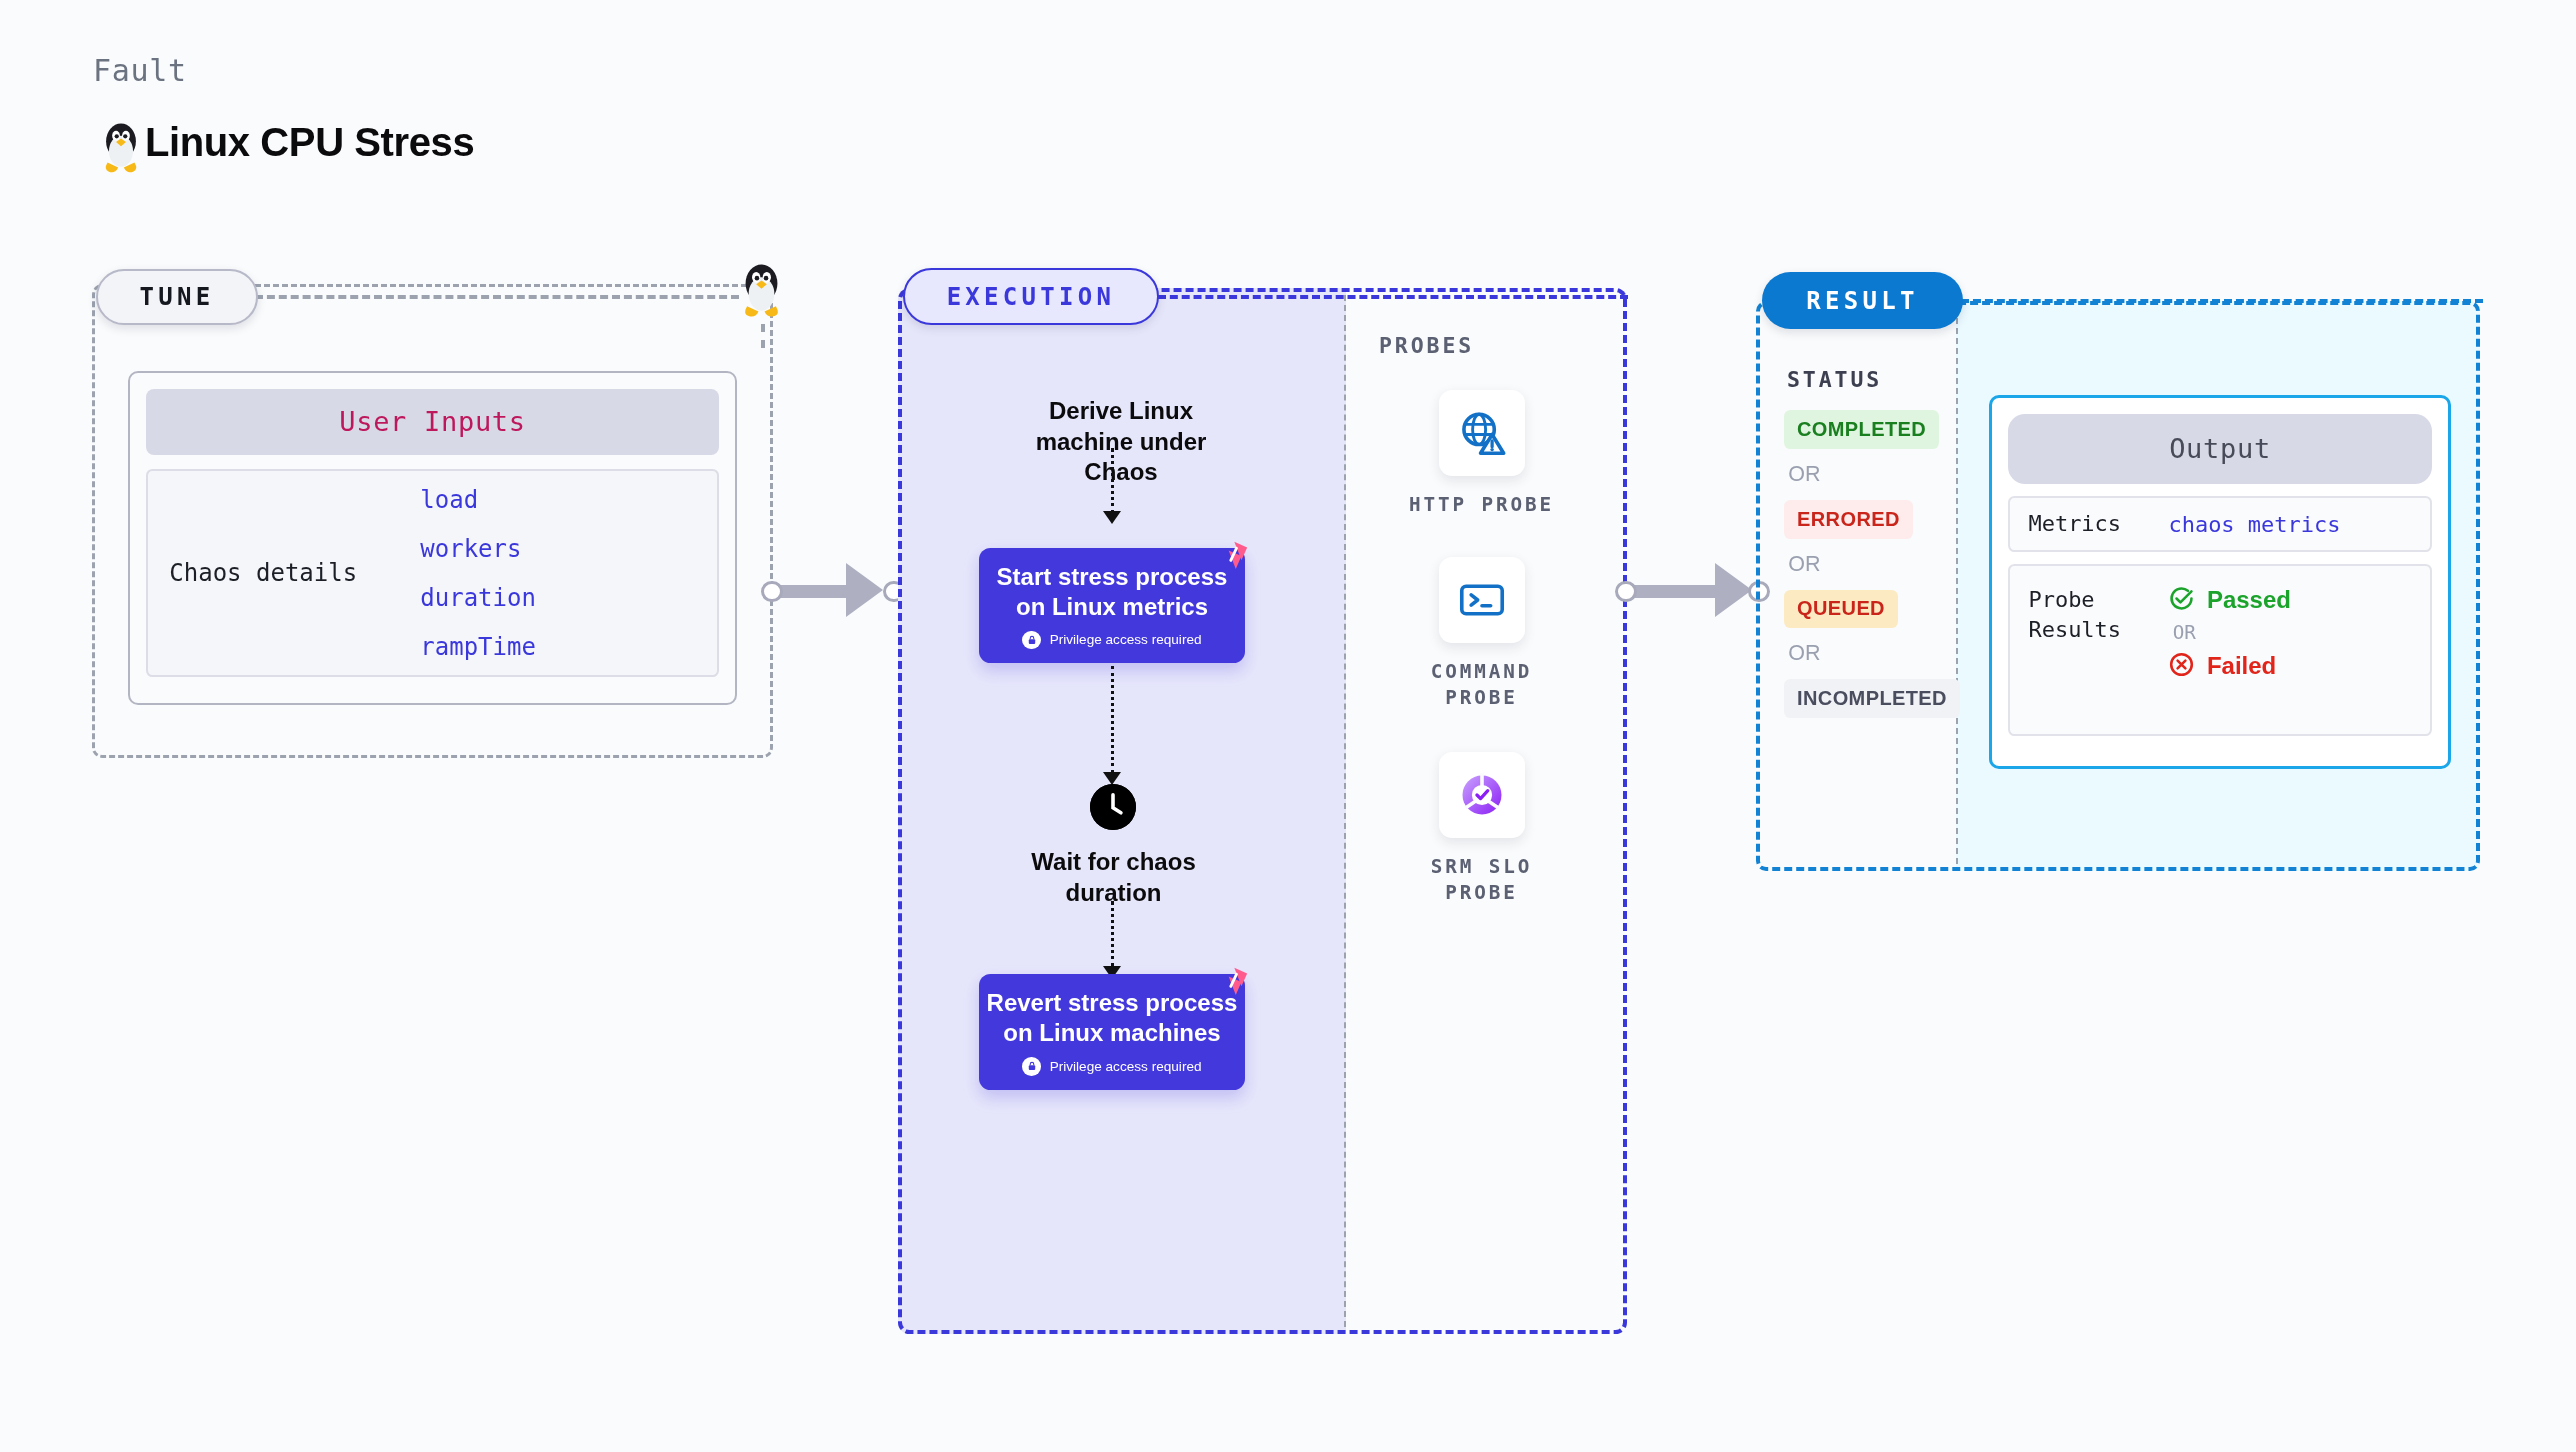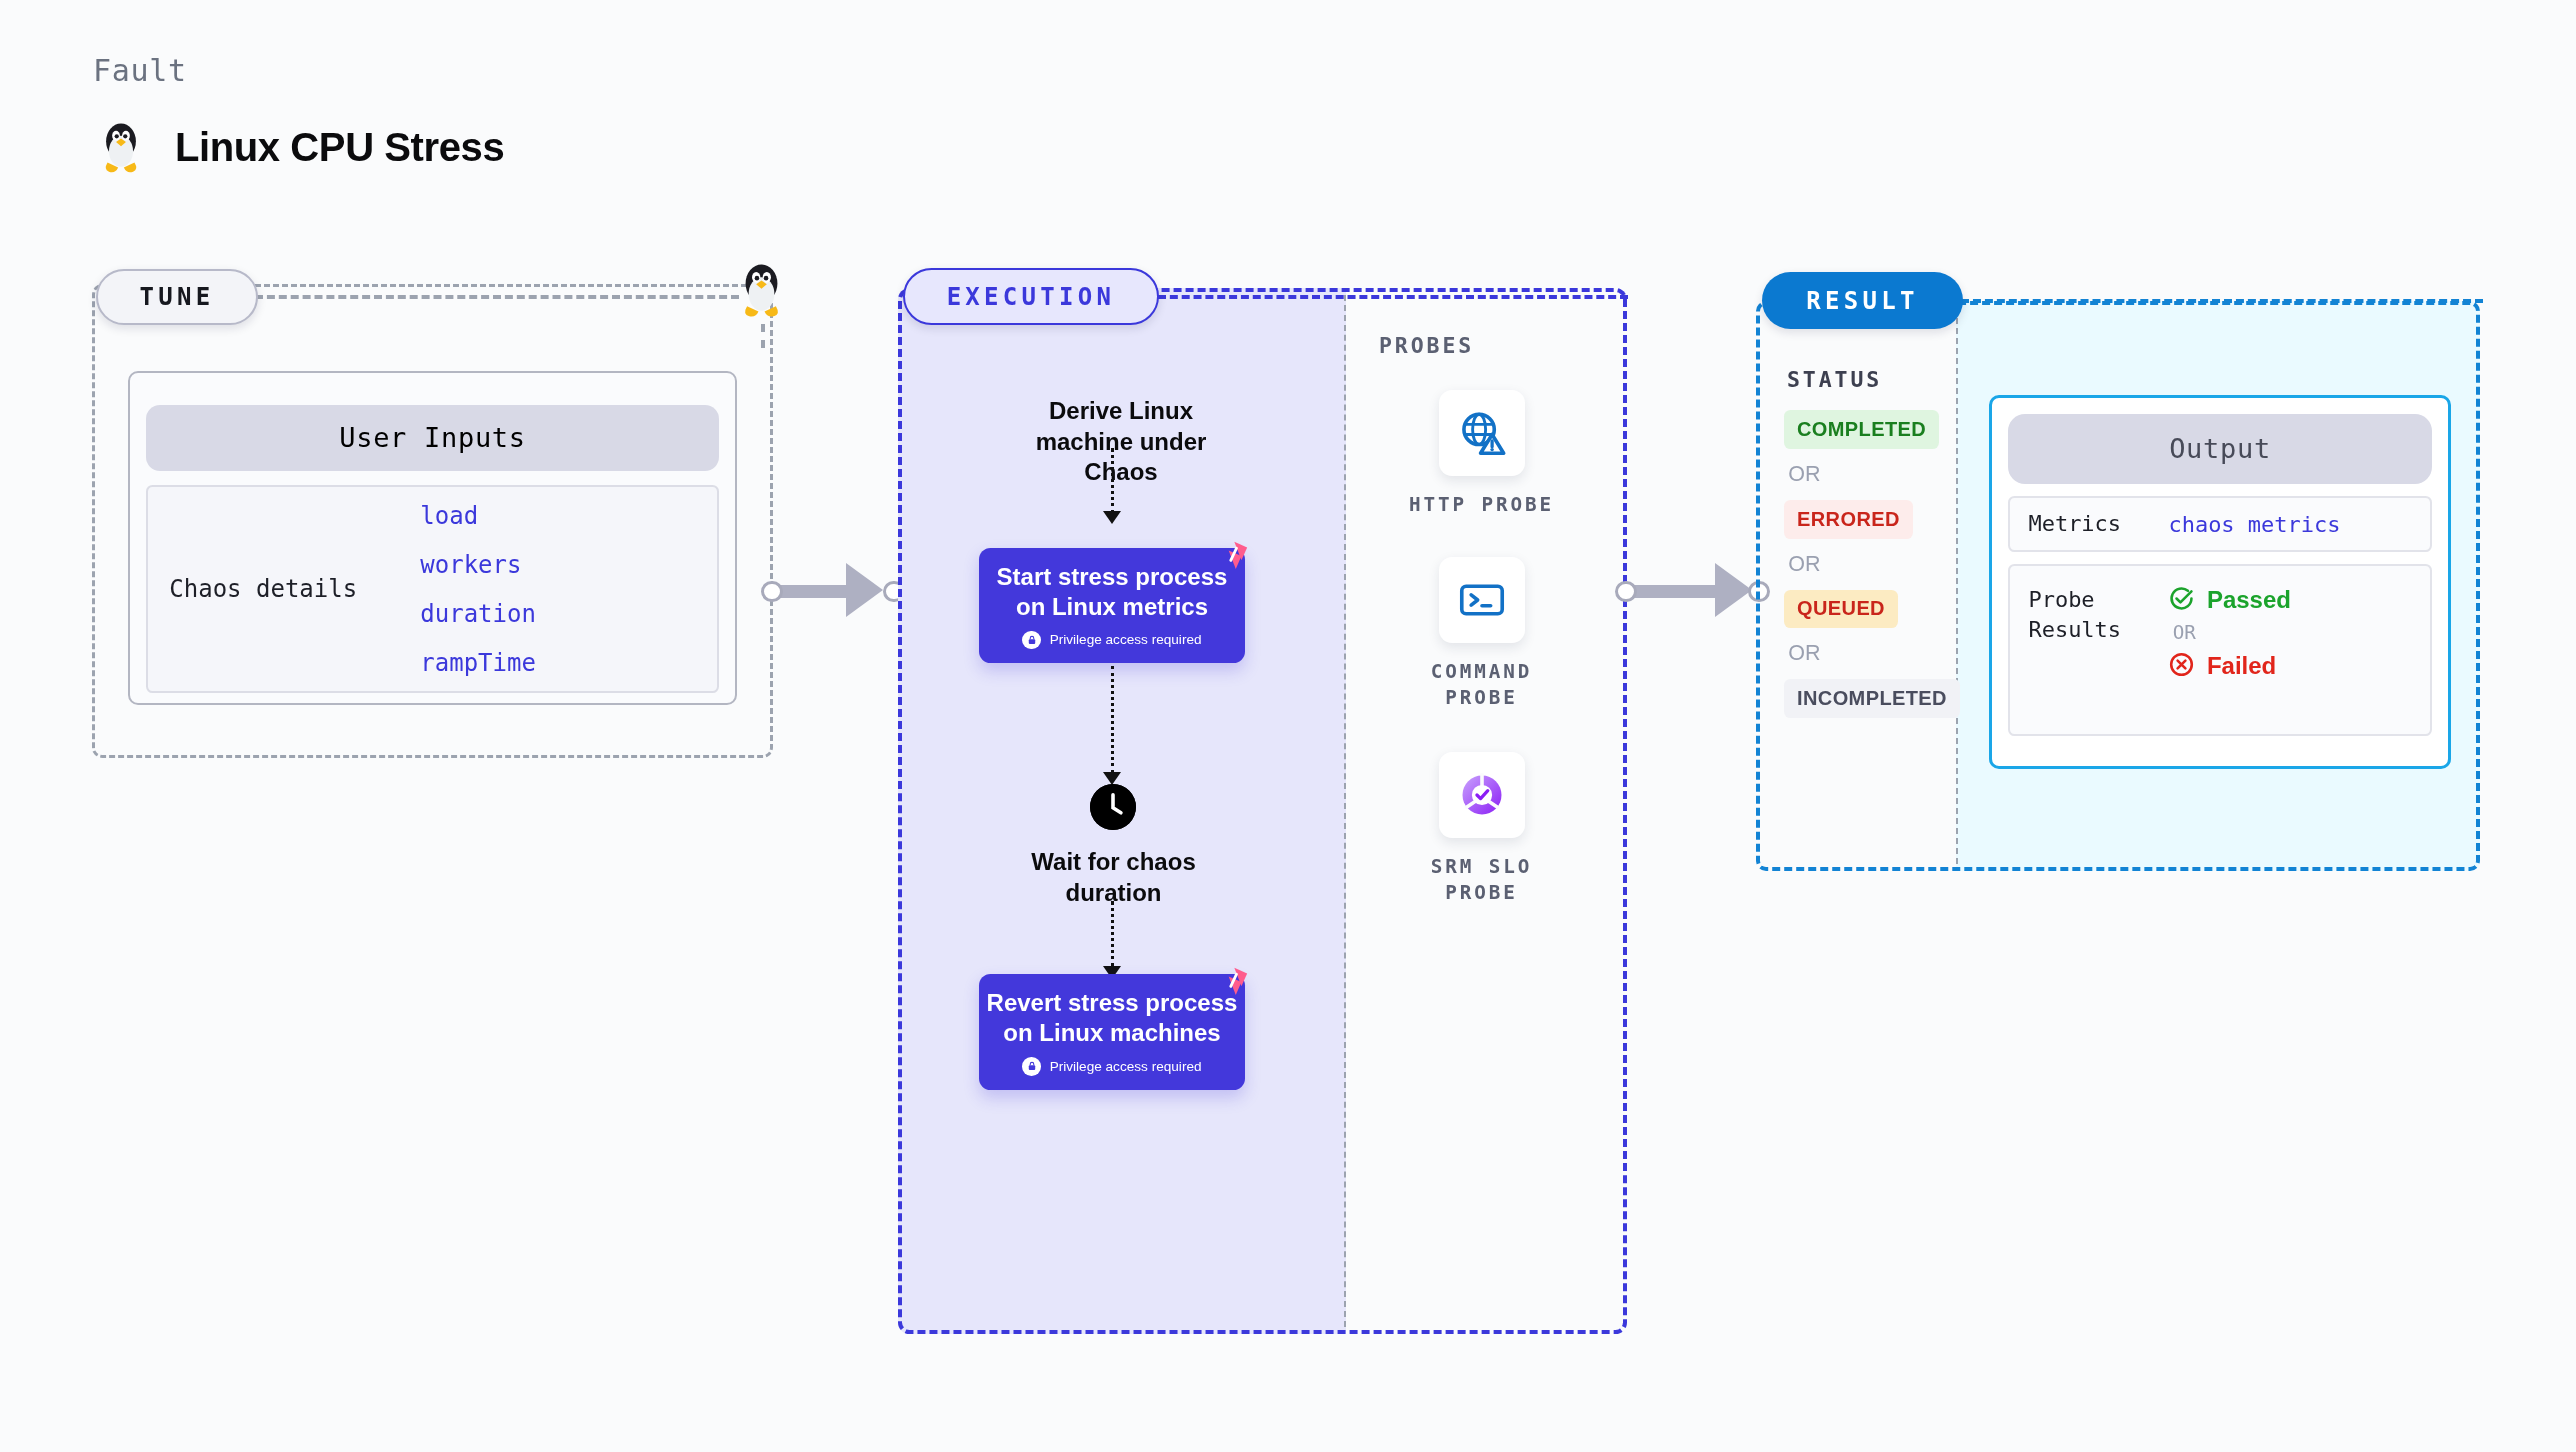--- a/index.html
+++ b/index.html
@@ -12,21 +12,21 @@
   .stage { position: relative; width: 2576px; height: 1452px; }
 
   
   .hdr-fault {
     position: absolute; left: 93px; top: 53px;
     font-family: "DejaVu Sans Mono", monospace;
     font-size: 30px; color: #6b7280; letter-spacing: 0.7px;
   }
   .hdr-title-row {
     position: absolute; left: 99px; top: 120px;
-    display: flex; align-items: center; gap: 32px;
+    display: flex; align-items: flex-start; gap: 2px;
   }
   .hdr-title {
     font-size: 40px; font-weight: 700; color: #0b0b0d;
     letter-spacing: -0.4px;
   }
 
   
   .tux { display: block; }
 
   
@@ -110,24 +110,24 @@
   }
 
   
   .tune-card {
     position: absolute; left: 128px; top: 371px;
     width: 609px; height: 334px;
     background: #fafbfd; border: 2.9px solid #b3b6c2;
     border-radius: 10px; padding: 15.8px;
   }
   .tune-card-head {
-    height: 66px; background: #d8d9e6; border-radius: 14px;
+    height: 66px; background: #d8d9e6; border-radius: 8px;
     display: flex; align-items: center; justify-content: center;
     font-family: "DejaVu Sans Mono", monospace;
-    font-size: 27px; color: #000000; letter-spacing: 0.7px; margin-top: 16px;
+    font-size: 27px; color: #be185d; letter-spacing: 0.7px;
   }
   .tune-card-body {
     margin-top: 14.3px; height: 208px;
     background: #f5f6fa; border: 2.1px solid #dcdde6;
     border-radius: 6.4px;
     display: flex; align-items: center; padding: 0 21.5px;
   }
   .tune-label {
     font-family: "DejaVu Sans Mono", monospace;
     font-size: 24px; color: #1d1f27; width: 251px;

